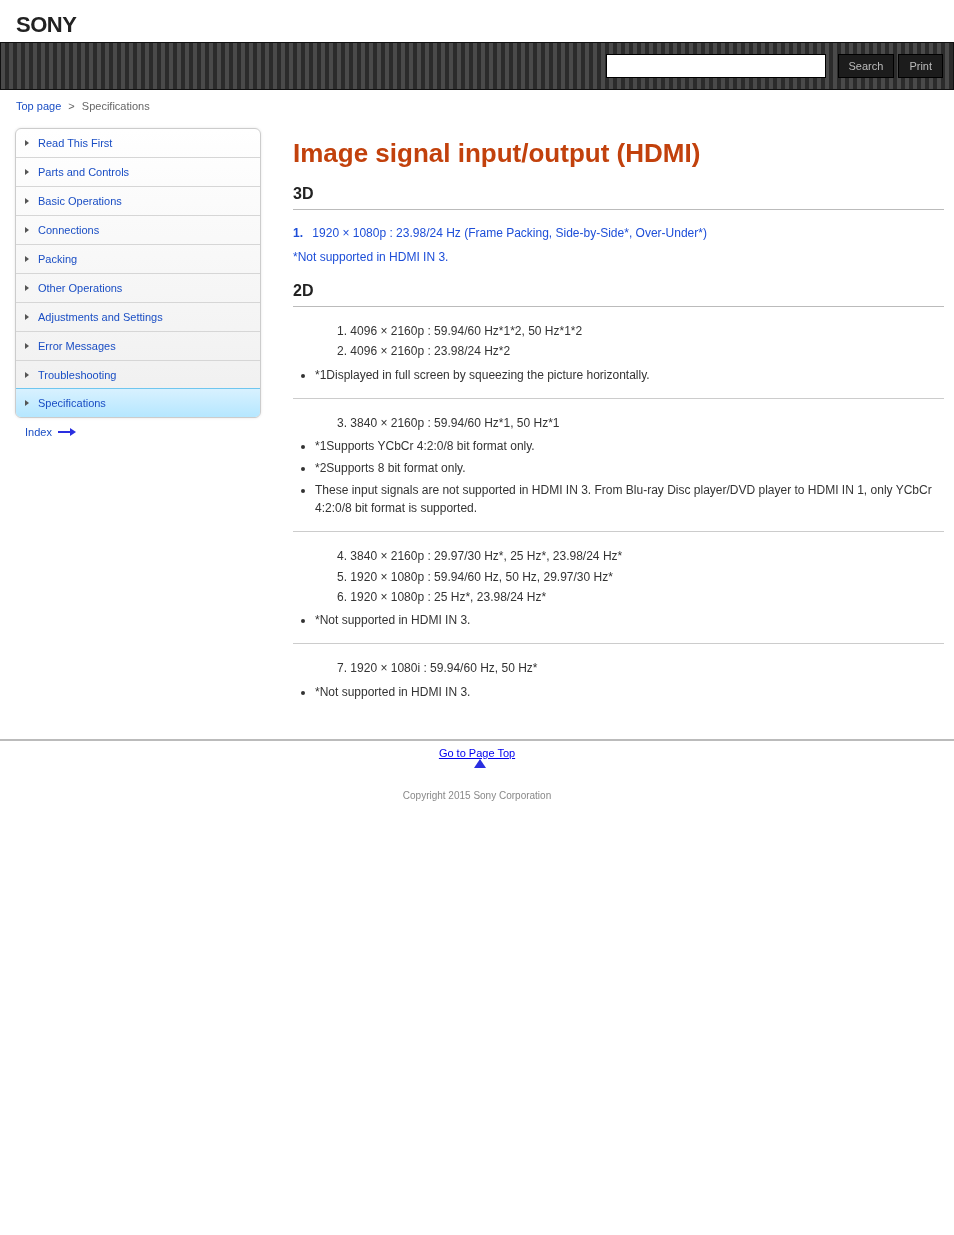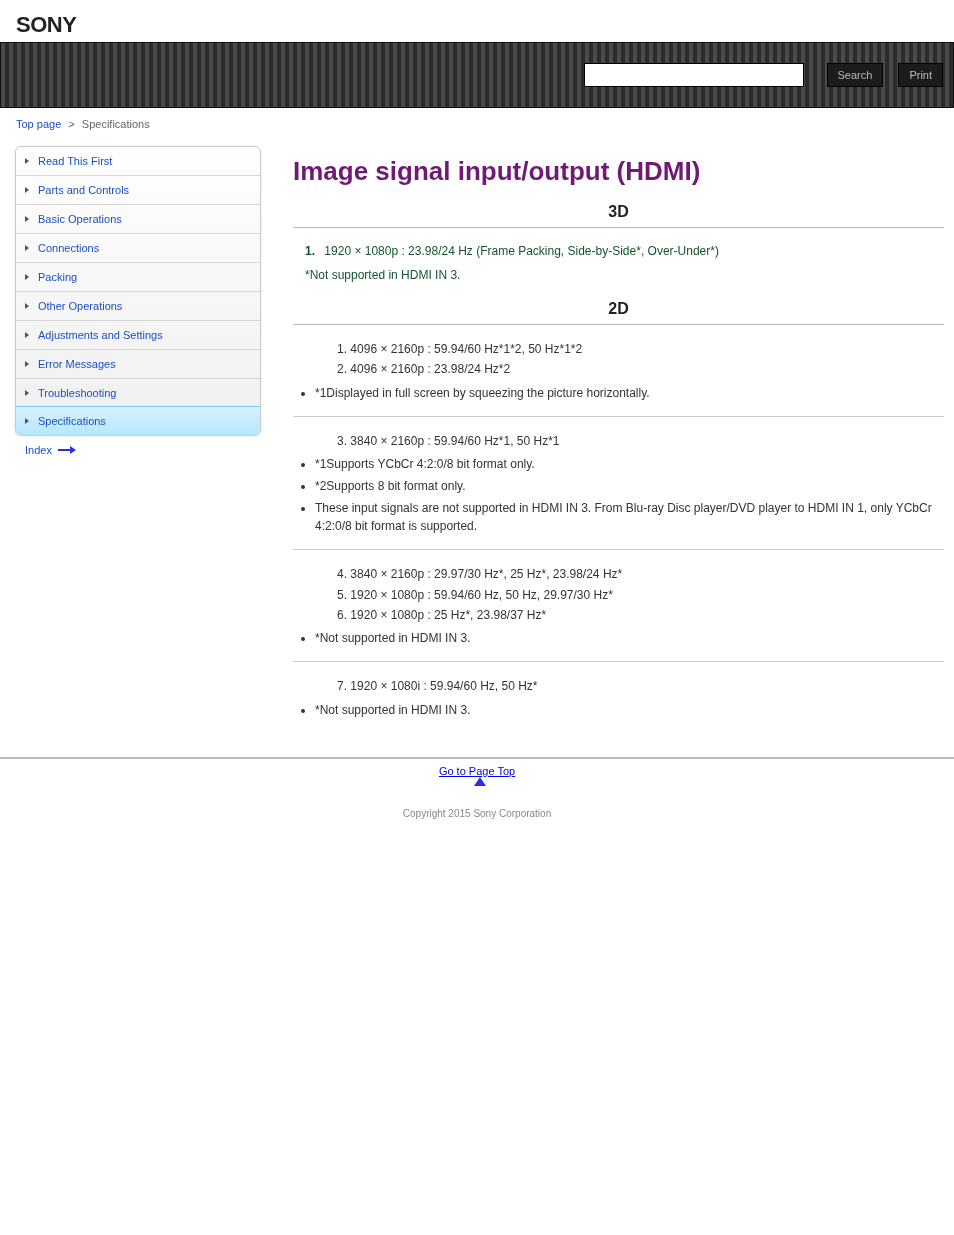--- a/index.html
+++ b/index.html
@@ -5,26 +5,25 @@
   * { margin: 0; padding: 0; box-sizing: border-box; }
   body { font-family: Arial, Helvetica, sans-serif; font-size: 13px; color: #333; background: #fff; }
   .page { width: 954px; margin: 0 auto; }
 
   
   .logo-bar { padding: 12px 16px 4px; }
   .logo-bar span { font-size: 22px; font-weight: bold; color: #222; letter-spacing: -0.5px; }
 
   
   .banner {
-    height: 66px;
+    height: 48px;
     background: repeating-linear-gradient(90deg, #4a4a4a 0 4px, #2b2b2b 4px 8px);
     border: 1px solid #111;
     display: flex; align-items: center; justify-content: flex-end;
     padding: 0 10px;
-    gap: 11px;
   }
   .search-box { width: 220px; height: 24px; border: 1px solid #000; background: #fff; margin-right: 8px; padding: 0 4px; font-size: 12px; }
   .banner-btn {
     height: 24px; padding: 0 10px; margin-left: 4px;
     background: #1c1c1c; color: #bbb; border: 1px solid #000;
     font-size: 11px; cursor: pointer;
   }
 
   .breadcrumb { padding: 10px 16px; font-size: 11px; color: #666; }
   .breadcrumb a { color: #1a4ec4; text-decoration: none; }
@@ -65,25 +64,25 @@
     content: ""; position: absolute; left: 0; top: 3px; width: 12px; height: 2px; background: #2a2fe0;
   }
   .arrow-right::after {
     content: ""; position: absolute; right: 0; top: 0;
     width: 0; height: 0; border-style: solid;
     border-width: 4px 0 4px 6px; border-color: transparent transparent transparent #2a2fe0;
   }
 
   
   .main { flex: 1; padding: 0 10px 0 32px; }
-  h1 { font-size: 26px; font-weight: bold; color: #701a75; margin: 10px 0 6px; }
-  h2 { font-size: 16px; font-weight: bold; color: #222; margin: 16px 0 4px; text-align: center; }
+  h1 { font-size: 26px; font-weight: bold; color: #c2410c; margin: 10px 0 6px; }
+  h2 { font-size: 16px; font-weight: bold; color: #222; margin: 16px 0 4px; }
   hr.sec { border: none; border-top: 1px solid #bbb; margin: 6px 0 14px; }
 
-  .para { font-size: 12px; line-height: 1.5; margin: 6px 12px; color: #14532d; }
+  .para { font-size: 12px; line-height: 1.5; margin: 6px 0; color: #1d4ed8; }
   .para .num { font-weight: bold; margin-right: 6px; }
   .item-label { font-family: "Arial Unicode MS", Arial, sans-serif; font-size: 12px; }
   .indent-block { padding-left: 44px; margin: 2px 0; }
   .indent-block .item-label { display: block; line-height: 1.7; }
 
   ul.bullets { list-style: disc; padding-left: 22px; margin: 4px 0 8px; }
   ul.bullets li { font-size: 12px; line-height: 1.5; margin: 4px 0; }
 
   .divider-thin { border: none; border-top: 1px solid #ccc; margin: 14px 0; }
 
@@ -202,21 +201,21 @@
         <span class="item-label">
           <span class="num">4.</span>
           <span>3840 × 2160p : 29.97/30 Hz*, 25 Hz*, 23.98/24 Hz*</span>
         </span>
         <span class="item-label">
           <span class="num">5.</span>
           <span>1920 × 1080p : 59.94/60 Hz, 50 Hz, 29.97/30 Hz*</span>
         </span>
         <span class="item-label">
           <span class="num">6.</span>
-          <span>1920 × 1080p : 25 Hz*, 23.98/37 Hz*</span>
+          <span>1920 × 1080p : 25 Hz*, 23.98/24 Hz*</span>
         </span>
       </div>
       <ul class="bullets">
         <li>*Not supported in HDMI IN 3.</li>
       </ul>
 
       <hr class="divider-thin">
       <div class="indent-block">
         <span class="item-label">
           <span class="num">7.</span>

